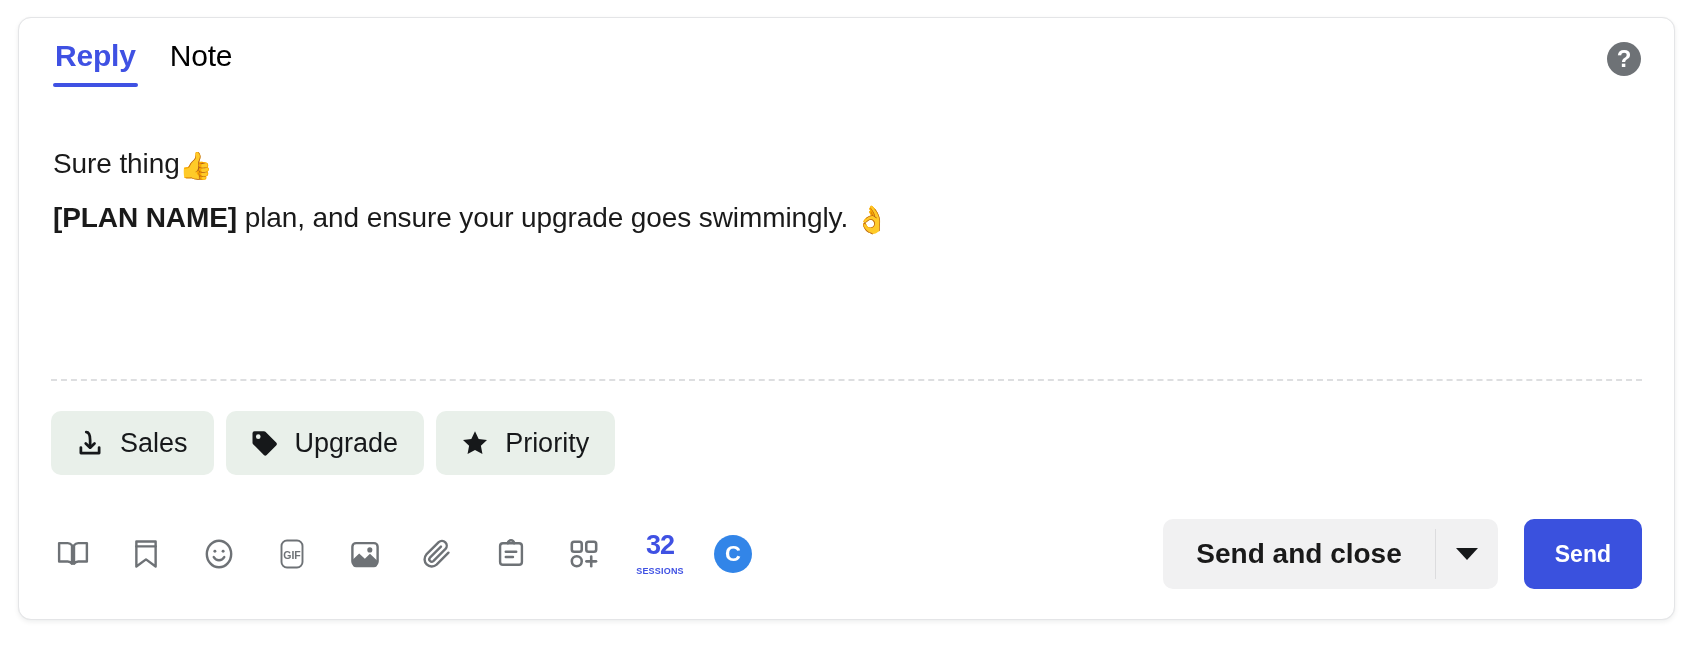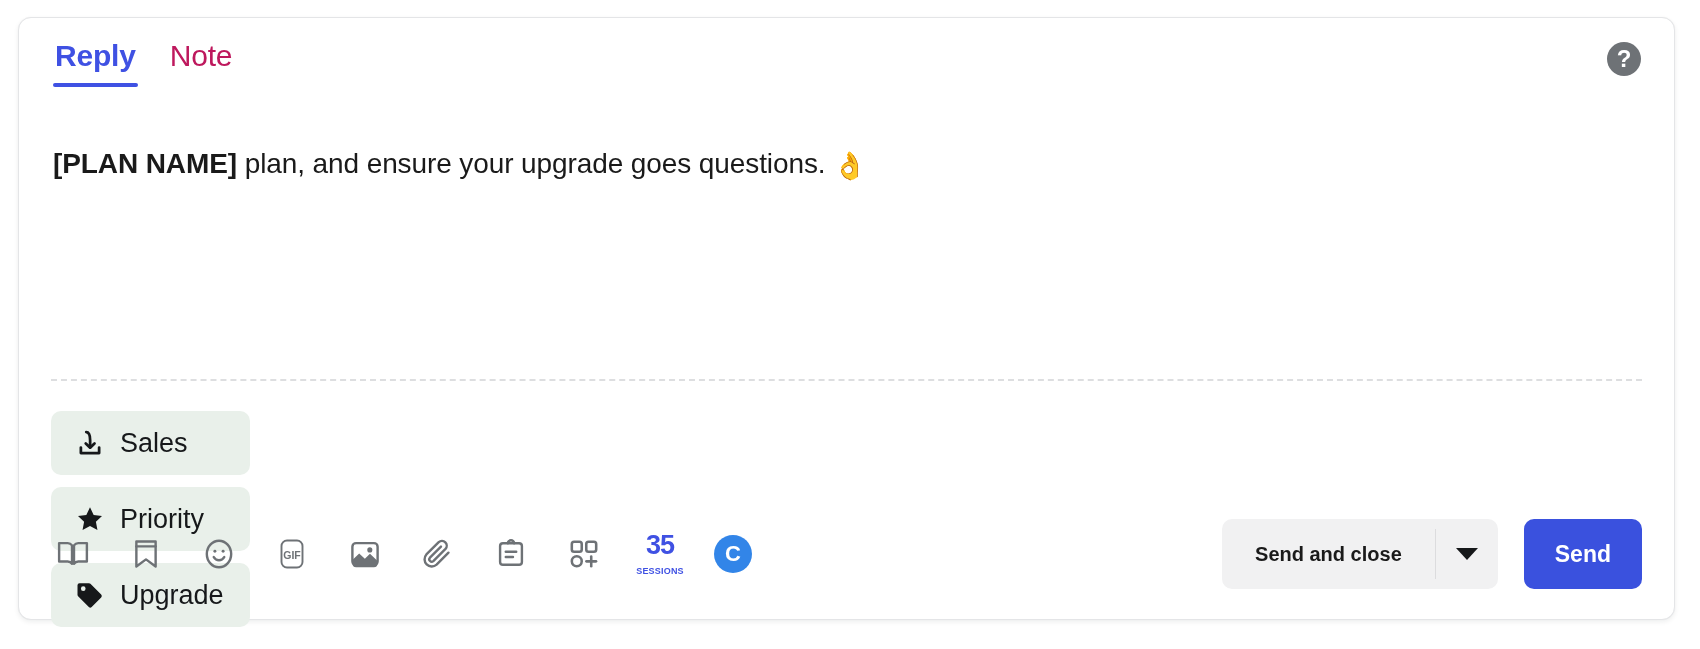--- a/index.html
+++ b/index.html
@@ -60,21 +60,21 @@
     content: "";
     position: absolute;
     left: 0;
     right: 0;
     bottom: 0;
     height: 4px;
     background: #3f51e3;
     border-radius: 2px;
   }
   .tab.inactive {
-    color: #be185d;
+    color: #000000;
     font-weight: 400;
   }
 
   
   .help-icon {
     position: absolute;
     right: 33px;
     top: 24px;
     width: 34px;
     height: 34px;
@@ -122,21 +122,20 @@
     border-top: 2px dashed #dddee0;
   }
 
   
   .chip-row {
     position: absolute;
     left: 32px;
     top: 393px;
     display: flex;
     gap: 12px;
-    flex-direction: column;
   }
   .chip {
     display: flex;
     align-items: center;
     gap: 15px;
     height: 64px;
     padding: 0 26px 0 24px;
     background: #e9f0ea;
     border-radius: 10px;
     font-size: 27px;
@@ -222,21 +221,21 @@
     align-items: stretch;
     background: #f1f1f2;
     border-radius: 10px;
     height: 70px;
     overflow: hidden;
   }
   .split-button .main {
     display: flex;
     align-items: center;
     padding: 0 33px;
-    font-size: 20px;
+    font-size: 28px;
     font-weight: 700;
     color: #1a1a1a;
     cursor: pointer;
     user-select: none;
     white-space: nowrap;
   }
   .split-button .sep {
     width: 1px;
     background: #dcdcde;
     margin: 10px 0;
@@ -285,21 +284,24 @@
         <span>Note</span>
       </div>
     </div>
 
     <div class="help-icon">
       <span>?</span>
     </div>
 
     <div class="message-body">
       <p>
-        <span class="plan-token">[PLAN NAME]</span><span> plan, and ensure your upgrade goes questions. </span><span class="emoji">👌</span>
+        <span>Sure thing</span><span class="emoji">👍</span>
+      </p>
+      <p>
+        <span class="plan-token">[PLAN NAME]</span><span> plan, and ensure your upgrade goes swimmingly. </span><span class="emoji">👌</span>
       </p>
     </div>
 
     <div class="divider"></div>
 
     <div class="chip-row">
 
       <div class="chip">
         <span>
           <svg width="30" height="30" viewBox="0 0 24 24" fill="none" stroke="#16181a" stroke-width="2.2" stroke-linecap="round" stroke-linejoin="round">
@@ -307,34 +309,34 @@
             <polyline points="8.6,12.4 12.1,15.7 15.6,12.4"></polyline>
             <polyline points="4.7,15.6 4.7,20 19.3,20 19.3,15.6"></polyline>
           </svg>
         </span>
         <span>Sales</span>
       </div>
 
       <div class="chip">
         <span>
           <svg width="30" height="30" viewBox="0 0 24 24">
-            <path d="M12 2.6l2.93 6.1 6.67.86-4.88 4.6 1.24 6.63L12 17.63 6.04 20.79l1.24-6.63L2.4 9.56l6.67-.86z" fill="#16181a"></path>
+            <path d="M11.2 2.6H3.6A1.6 1.6 0 0 0 2 4.2v7.6c0 .43.17.84.47 1.14l8.6 8.6a1.6 1.6 0 0 0 2.27 0l7.6-7.6a1.6 1.6 0 0 0 0-2.27l-8.6-8.6a1.6 1.6 0 0 0-1.14-.47z" fill="#16181a"></path>
+            <circle cx="6.6" cy="6.9" r="1.85" fill="#e9f0ea"></circle>
           </svg>
         </span>
-        <span>Priority</span>
+        <span>Upgrade</span>
       </div>
 
       <div class="chip">
         <span>
           <svg width="30" height="30" viewBox="0 0 24 24">
-            <path d="M11.2 2.6H3.6A1.6 1.6 0 0 0 2 4.2v7.6c0 .43.17.84.47 1.14l8.6 8.6a1.6 1.6 0 0 0 2.27 0l7.6-7.6a1.6 1.6 0 0 0 0-2.27l-8.6-8.6a1.6 1.6 0 0 0-1.14-.47z" fill="#16181a"></path>
-            <circle cx="6.6" cy="6.9" r="1.85" fill="#e9f0ea"></circle>
+            <path d="M12 2.6l2.93 6.1 6.67.86-4.88 4.6 1.24 6.63L12 17.63 6.04 20.79l1.24-6.63L2.4 9.56l6.67-.86z" fill="#16181a"></path>
           </svg>
         </span>
-        <span>Upgrade</span>
+        <span>Priority</span>
       </div>
 
     </div>
 
     <div class="action-bar">
 
       <div class="tool-icons">
 
         <div class="tool-btn">
           <svg width="34" height="34" viewBox="0 0 24 24" fill="none" stroke="#6e7276" stroke-width="1.7" stroke-linecap="round" stroke-linejoin="round">
@@ -393,21 +395,21 @@
           <svg width="34" height="34" viewBox="0 0 24 24" fill="none" stroke="#6e7276" stroke-width="1.8" stroke-linecap="round" stroke-linejoin="round">
             <rect x="3.4" y="3.4" width="7" height="7" rx="1.6"></rect>
             <rect x="13.6" y="3.4" width="7" height="7" rx="1.6"></rect>
             <rect x="3.4" y="13.6" width="7" height="7" rx="3.5"></rect>
             <line x1="17.1" y1="13.8" x2="17.1" y2="20.6"></line>
             <line x1="13.7" y1="17.2" x2="20.5" y2="17.2"></line>
           </svg>
         </div>
 
         <div class="logo-24">
-          <span class="big">35</span>
+          <span class="big">32</span>
           <span class="small">SESSIONS</span>
         </div>
 
         <div class="circle-c">
           <span>C</span>
         </div>
 
       </div>
 
       <div class="send-group">

